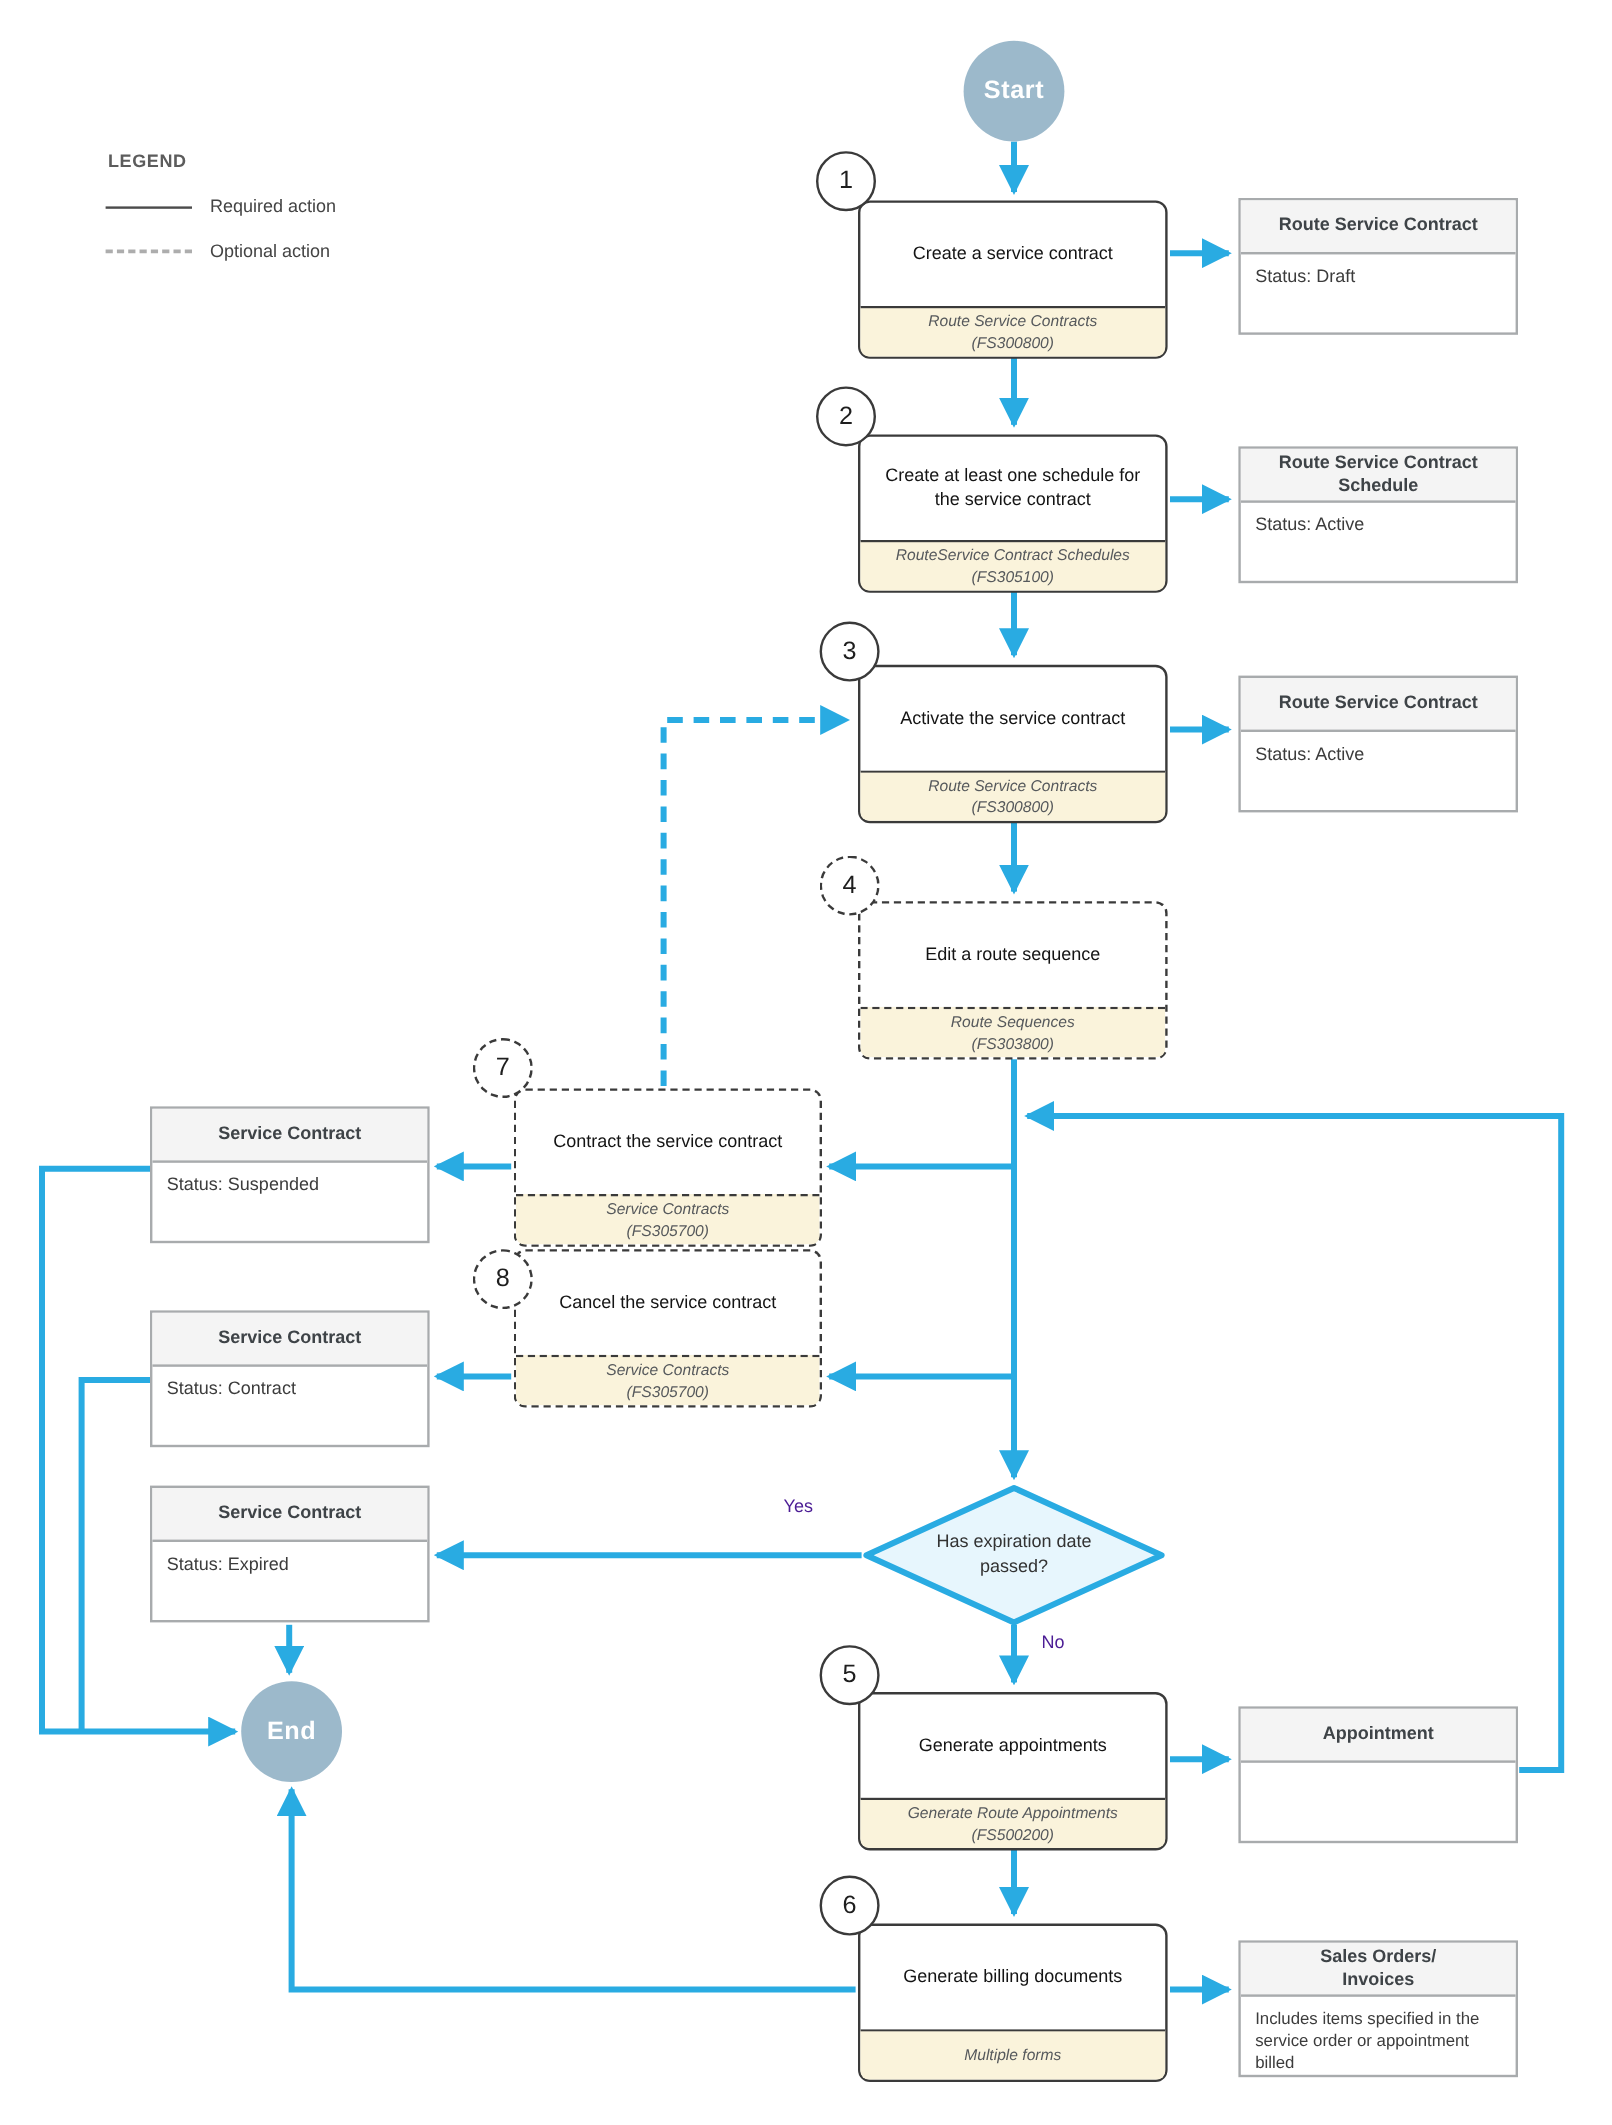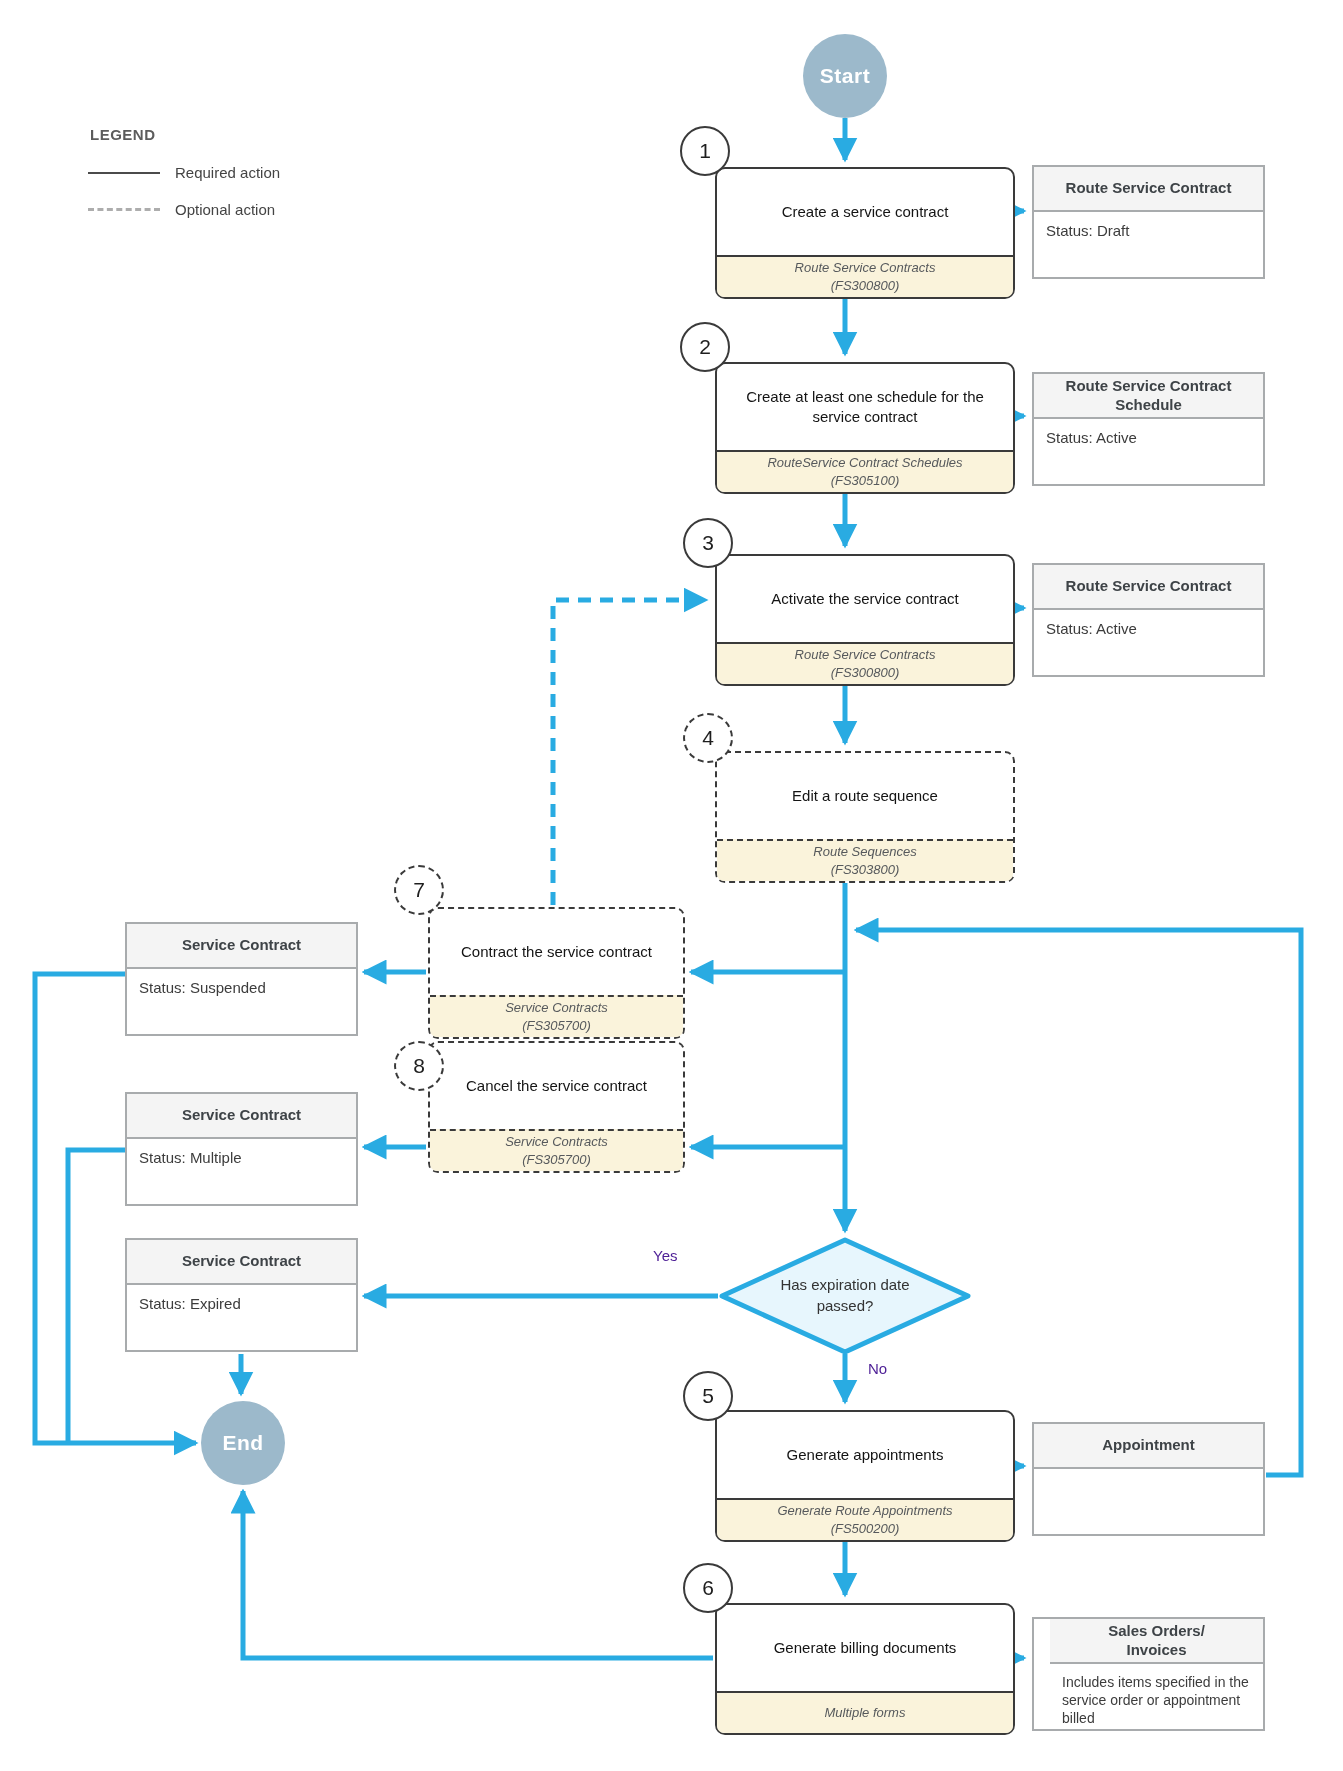--- a/index.html
+++ b/index.html
@@ -1,21 +1,21 @@
 <!DOCTYPE html>
 <html><head>
 <meta charset="utf-8">
 <style>
   html,body { margin:0; padding:0; background:#ffffff; }
   .canvas { position:relative; width:1343px; height:1771px; background:#fff;
             font-family:"Liberation Sans", sans-serif; overflow:hidden; }
   .layer { position:absolute; left:0; top:0; z-index:1; }
 
   
-  .step { position:absolute; width:300px; background:#fff; border:2.5px solid #3a3a3a;
+  .step { position:absolute; width:258px; background:#fff; border:2.5px solid #3a3a3a;
           border-radius:10px; z-index:2; box-sizing:border-box; }
   .step .main { height:86px; display:flex; align-items:center; justify-content:center;
                 text-align:center; padding:0 16px; font-size:15px; color:#141414; line-height:1.35; }
   .step .foot { border-top:2.5px solid #3a3a3a; background:#faf3db; border-radius:0 0 7px 7px;
                 min-height:42px; display:flex; flex-direction:column; align-items:center;
                 justify-content:center; font-style:italic; font-size:13px; color:#56595c;
                 line-height:1.4; text-align:center; padding:2px 6px; box-sizing:border-box; }
   .step .foot span:empty { display:none; }
   .step.dashed { border-style:dashed; }
   .step.dashed .foot { border-top-style:dashed; }
@@ -210,41 +210,41 @@
     <div class="body">
       <span>Status:</span>
       <span class="it">Active</span>
     </div>
   </div>
 
   <div class="outcome" style="left:1032px; top:1422px;">
     <div class="head">Appointment</div>
   </div>
 
-  <div class="outcome" style="left:1032px; top:1617px;padding-left:16px;">
+  <div class="outcome" style="left:1032px; top:1617px;">
     <div class="head">
       <span style="display:block">Sales Orders/</span>
       <span style="display:block">Invoices</span>
     </div>
     <div class="body" style="font-size:14px;">Includes items specified in the service order or appointment billed</div>
   </div>
 
   <div class="outcome" style="left:125px; top:922px;">
     <div class="head">Service Contract</div>
     <div class="body">
       <span>Status:</span>
       <span class="it">Suspended</span>
     </div>
   </div>
 
   <div class="outcome" style="left:125px; top:1092px;">
     <div class="head">Service Contract</div>
     <div class="body">
       <span>Status:</span>
-      <span class="it">Multiple</span>
+      <span class="it">Contract</span>
     </div>
   </div>
 
   <div class="outcome" style="left:125px; top:1238px;">
     <div class="head">Service Contract</div>
     <div class="body">
       <span>Status:</span>
       <span class="it">Expired</span>
     </div>
   </div>

